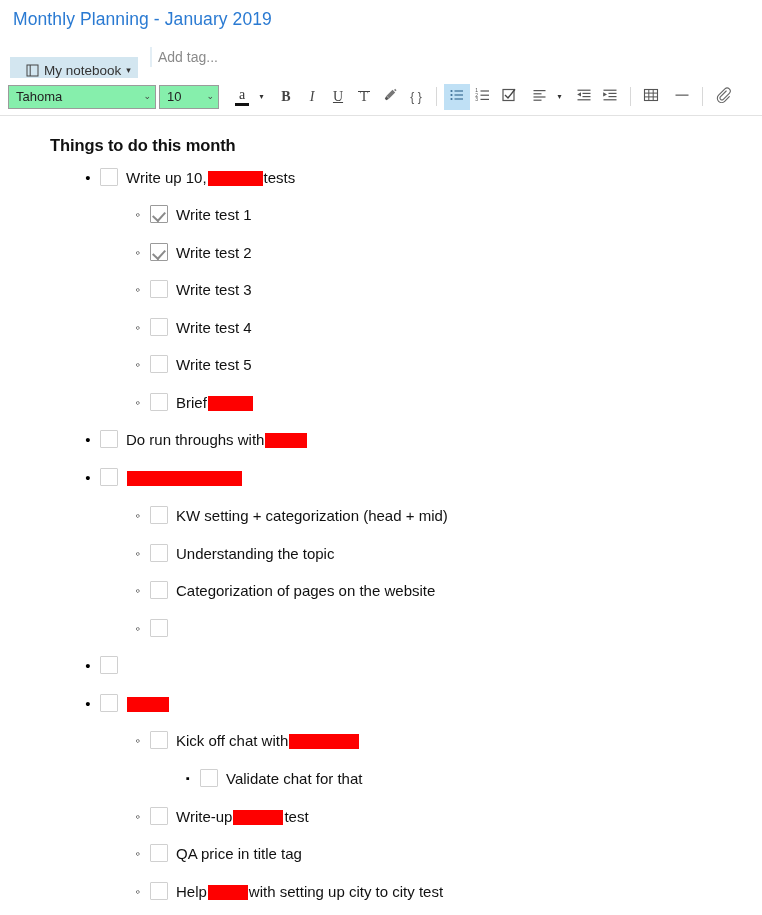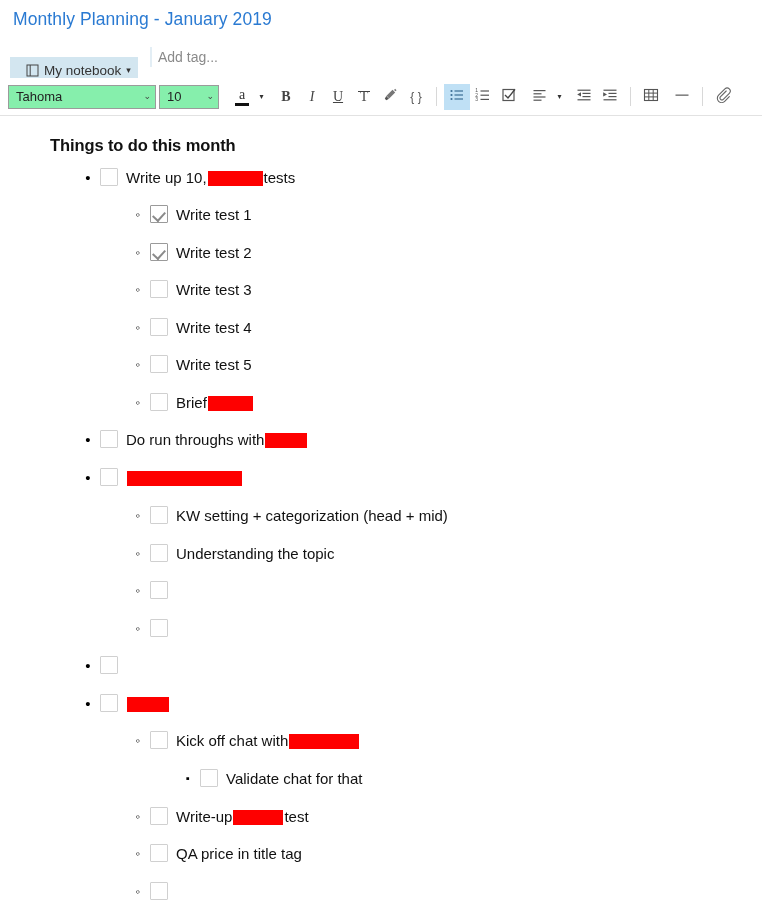--- a/index.html
+++ b/index.html
@@ -490,20 +490,23 @@
       <div class="item" style="left: 130px; top: 424px;">
         <span class="bullet lv2">◦</span>
         <span class="cbox"></span>
         <span class="itext">
           <span>Understanding the topic</span>
         </span>
       </div>
       <div class="item" style="left: 130px; top: 461px;">
         <span class="bullet lv2">◦</span>
         <span class="cbox"></span>
+        <span class="itext">
+          <span>Categorization of pages on the website</span>
+        </span>
       </div>
       <div class="item" style="left: 130px; top: 499px;">
         <span class="bullet lv2">◦</span>
         <span class="cbox"></span>
       </div>
       <div class="item" style="left: 80px; top: 536px;">
         <span class="bullet lv1">•</span>
         <span class="cbox"></span>
       </div>
       <div class="item" style="left: 80px; top: 574px;">
@@ -540,15 +543,20 @@
       <div class="item" style="left: 130px; top: 724px;">
         <span class="bullet lv2">◦</span>
         <span class="cbox"></span>
         <span class="itext">
           <span>QA price in title tag</span>
         </span>
       </div>
       <div class="item" style="left: 130px; top: 762px;">
         <span class="bullet lv2">◦</span>
         <span class="cbox"></span>
+        <span class="itext">
+          <span>Help </span>
+          <span class="redact" style="width: 40px; background: rgb(254, 0, 0);"></span>
+          <span>with setting up city to city test</span>
+        </span>
       </div>
     </div>
 </div>
 
 </body></html>

